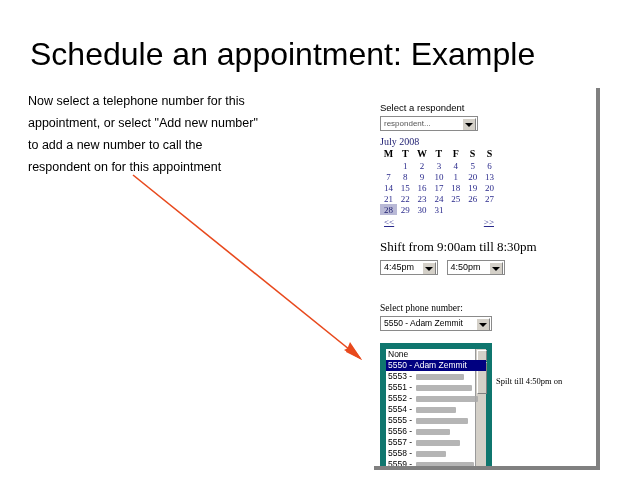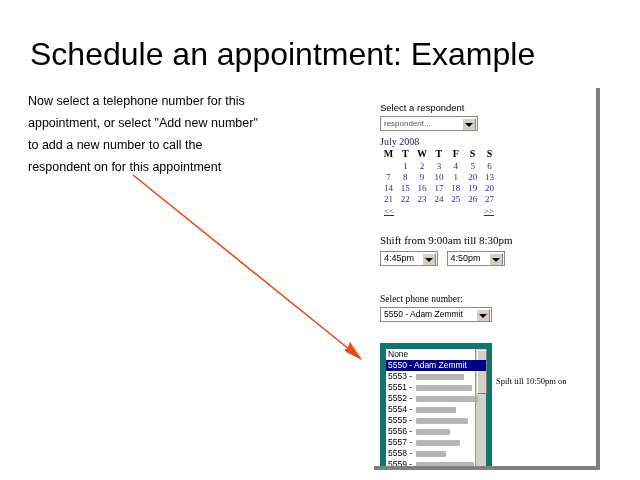--- a/index.html
+++ b/index.html
@@ -174,23 +174,23 @@
     position: absolute; left: 4px; top: 0;
     text-decoration: underline;
     color: #2a2a8c;
   }
   .cal-nav .next {
     position: absolute; right: 4px; top: 0;
     text-decoration: underline;
     color: #2a2a8c;
   }
   .shift-line {
-    margin-top: 16px;
+    margin-top: 10px;
     font-family: "Liberation Serif", serif;
-    font-size: 11px;
+    font-size: 13px;
   }
   .time-row {
     margin-top: 5px;
   }
   .time-row .fakeselect {
     width: 58px;
     margin-right: 6px;
   }
   .phone-lbl {
     margin-top: 28px;
@@ -345,20 +345,29 @@
               <td>20</td>
             </tr>
             <tr>
               <td>21</td>
               <td>22</td>
               <td>23</td>
               <td>24</td>
               <td>25</td>
               <td>26</td>
               <td>27</td>
+            </tr>
+            <tr>
+              <td class="sel">28</td>
+              <td>29</td>
+              <td>30</td>
+              <td>31</td>
+              <td></td>
+              <td></td>
+              <td></td>
             </tr>
           </tbody>
         </table>
         <div class="cal-nav">
           <span class="prev">&lt;&lt;</span>
           <span class="next">&gt;&gt;</span>
         </div>
       </div>
 
       <div class="shift-line">Shift from  9:00am till 8:30pm</div>
@@ -374,21 +383,21 @@
         </span>
       </div>
 
       <div class="phone-lbl">Select phone number:</div>
 
       <div class="fakeselect phone-select">
         <span class="txt">5550 - Adam Zemmit</span>
         <span class="arrow"></span>
       </div>
 
-      <div class="spill-text">Spilt till 10:50pm on</div>
+      <div class="spill-text">Spilt till 4:50pm on</div>
 
       <div class="dropdown">
         <div class="dd-scrollbar">
           <div class="up"></div>
           <div class="thumb"></div>
           <div class="dn"></div>
         </div>
 
         <div class="dd-item">
           <span>None</span>

